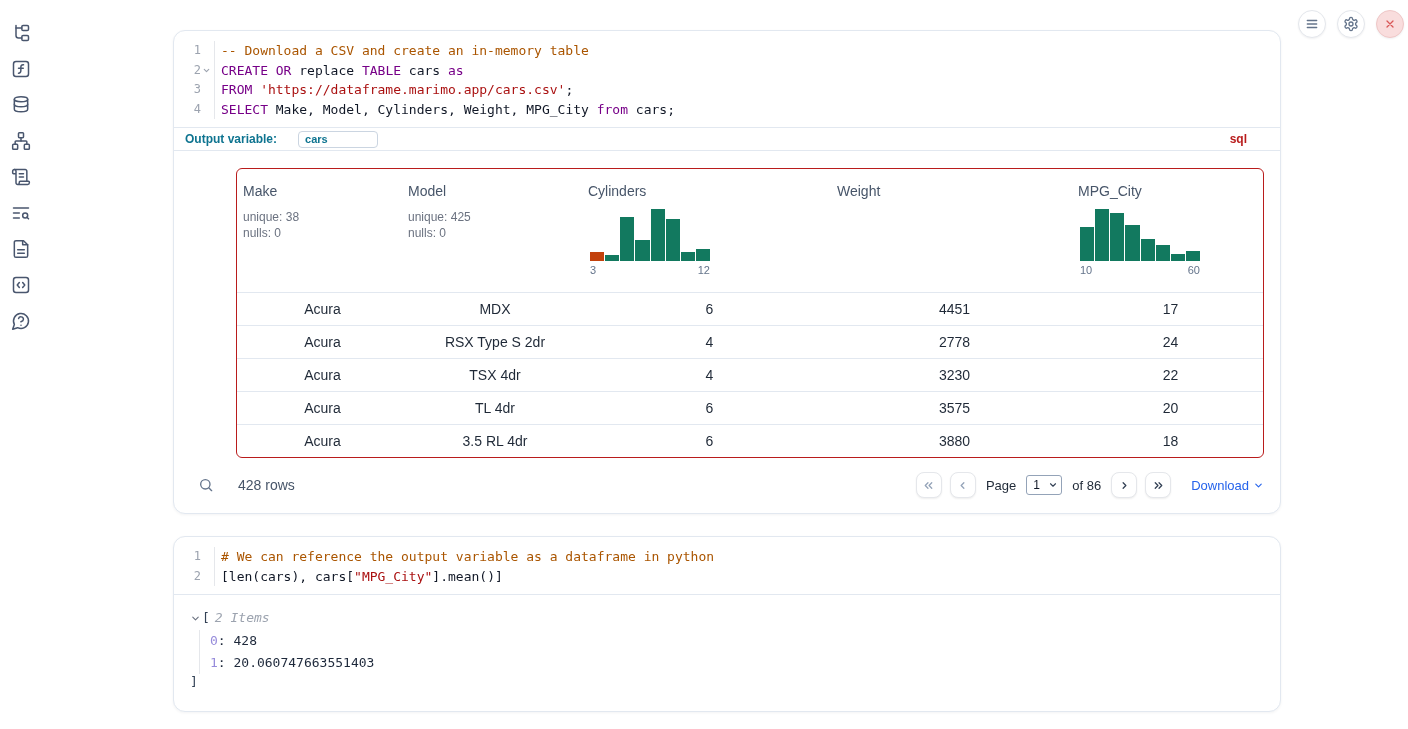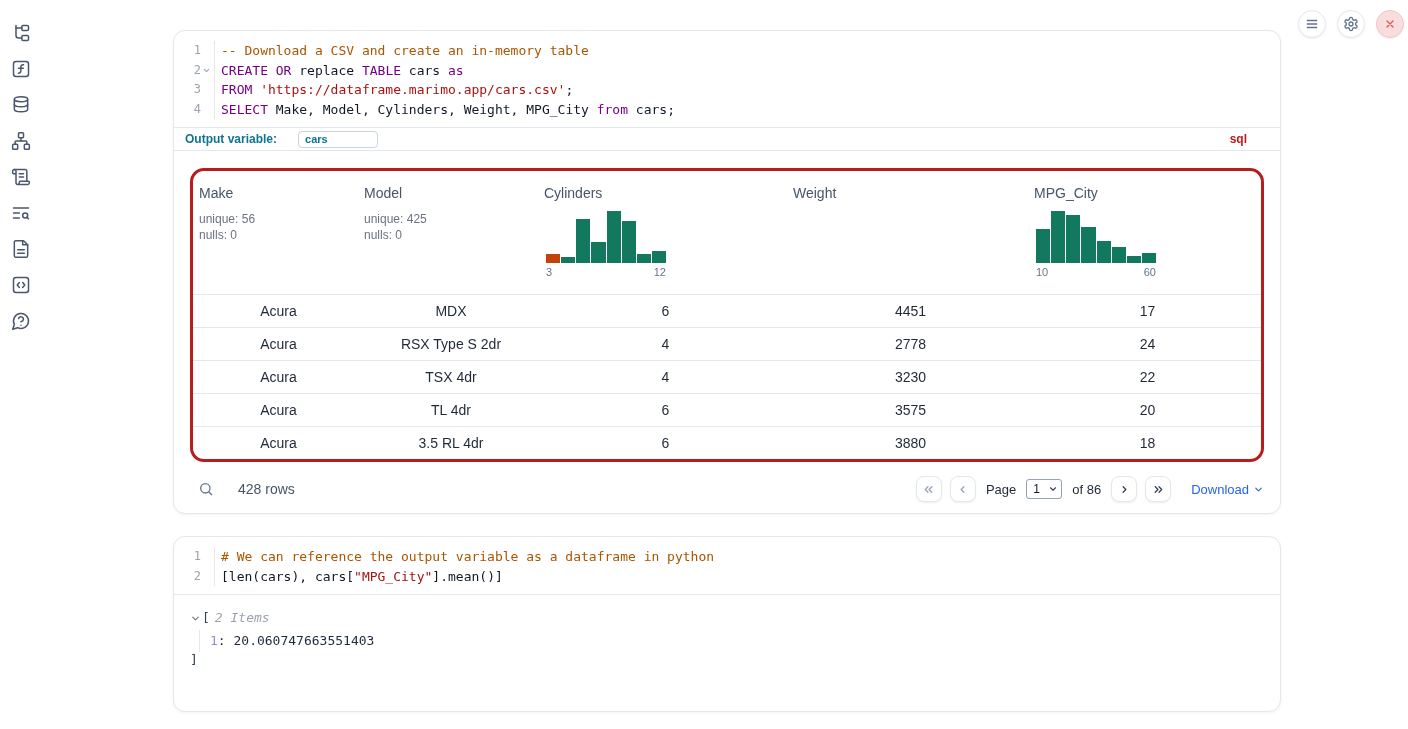--- a/index.html
+++ b/index.html
@@ -40,21 +40,21 @@
                 display:flex; align-items:center; padding:0 33px 0 11px;gap:13px; }
   .outvar-label { font-size:12px; font-weight:bold; color:#0e7490; }
   .outvar-input { width:80px; height:17px; margin-left:8px; border:1px solid #cbd5e1; border-radius:4px;
                   font-size:11px; font-weight:bold; color:#0e7490; padding:0 6px;
                   font-family:"Liberation Sans", sans-serif; }
   .outvar-spacer { flex:1; }
   .lang-badge { font-size:12px; font-weight:bold; color:#b91c1c; }
 
   
   .cell-output { padding:17px 16px 0 16px; }
-  .data-table { border:3px solid #b91c1c; border-radius:14px; overflow:hidden; }
+  .data-table { border:1px solid #b91c1c; border-radius:6px; overflow:hidden;margin-left:46px; }
   .thead { display:flex; height:123px; }
   .th { padding:14px 0 0 6px; }
   .th-title { font-size:14px; color:#475569; }
   .th-stats { margin-top:10px; font-size:12px; color:#6b7280; line-height:16px; }
   .hist { margin-top:10px; margin-left:2px; width:120px; }
   .hist-bars { height:52px; display:flex; align-items:flex-end; gap:1px; }
   .hist-bar { flex:1; }
   .hist-axis { display:flex; justify-content:space-between; font-size:11px; color:#64748b; margin-top:3px; }
   .c1{width:165px;flex:none} .c2{width:180px;flex:none} .c3{width:249px;flex:none}
   .c4{width:241px;flex:none} .c5{flex:1}
@@ -216,21 +216,21 @@
     <span class="outvar-spacer"></span>
     <span class="lang-badge">sql</span>
   </div>
 
   <div class="cell-output">
     <div class="data-table">
       <div class="thead" id="table-head">
           <div class="th c1">
             <div class="th-title">Make</div>
             <div class="th-stats">
-              <div>unique: 56</div>
+              <div>unique: 38</div>
               <div>nulls: 0</div>
             </div>
           </div>
           <div class="th c2">
             <div class="th-title">Model</div>
             <div class="th-stats">
               <div>unique: 425</div>
               <div>nulls: 0</div>
             </div>
           </div>
@@ -383,17 +383,18 @@
     <div class="tree-head">
       <span class="tree-chev">
         <svg width="11" height="11" viewBox="0 0 24 24" fill="none" stroke="#6b7280" stroke-width="2.4" stroke-linecap="round" stroke-linejoin="round">
             <path d="m6 9 6 6 6-6"></path>
           </svg>
       </span>
       <span class="bracket">[</span>
       <span class="items-label">2 Items</span>
     </div>
     <div class="tree-children" id="tree-entries">
+        <div class="entry"><span class="idx">0</span><span>: </span><span>428</span></div>
         <div class="entry"><span class="idx">1</span><span>: </span><span>20.060747663551403</span></div>
       </div>
     <div class="bracket">]</div>
   </div>
 </section>
 
 </body></html>

